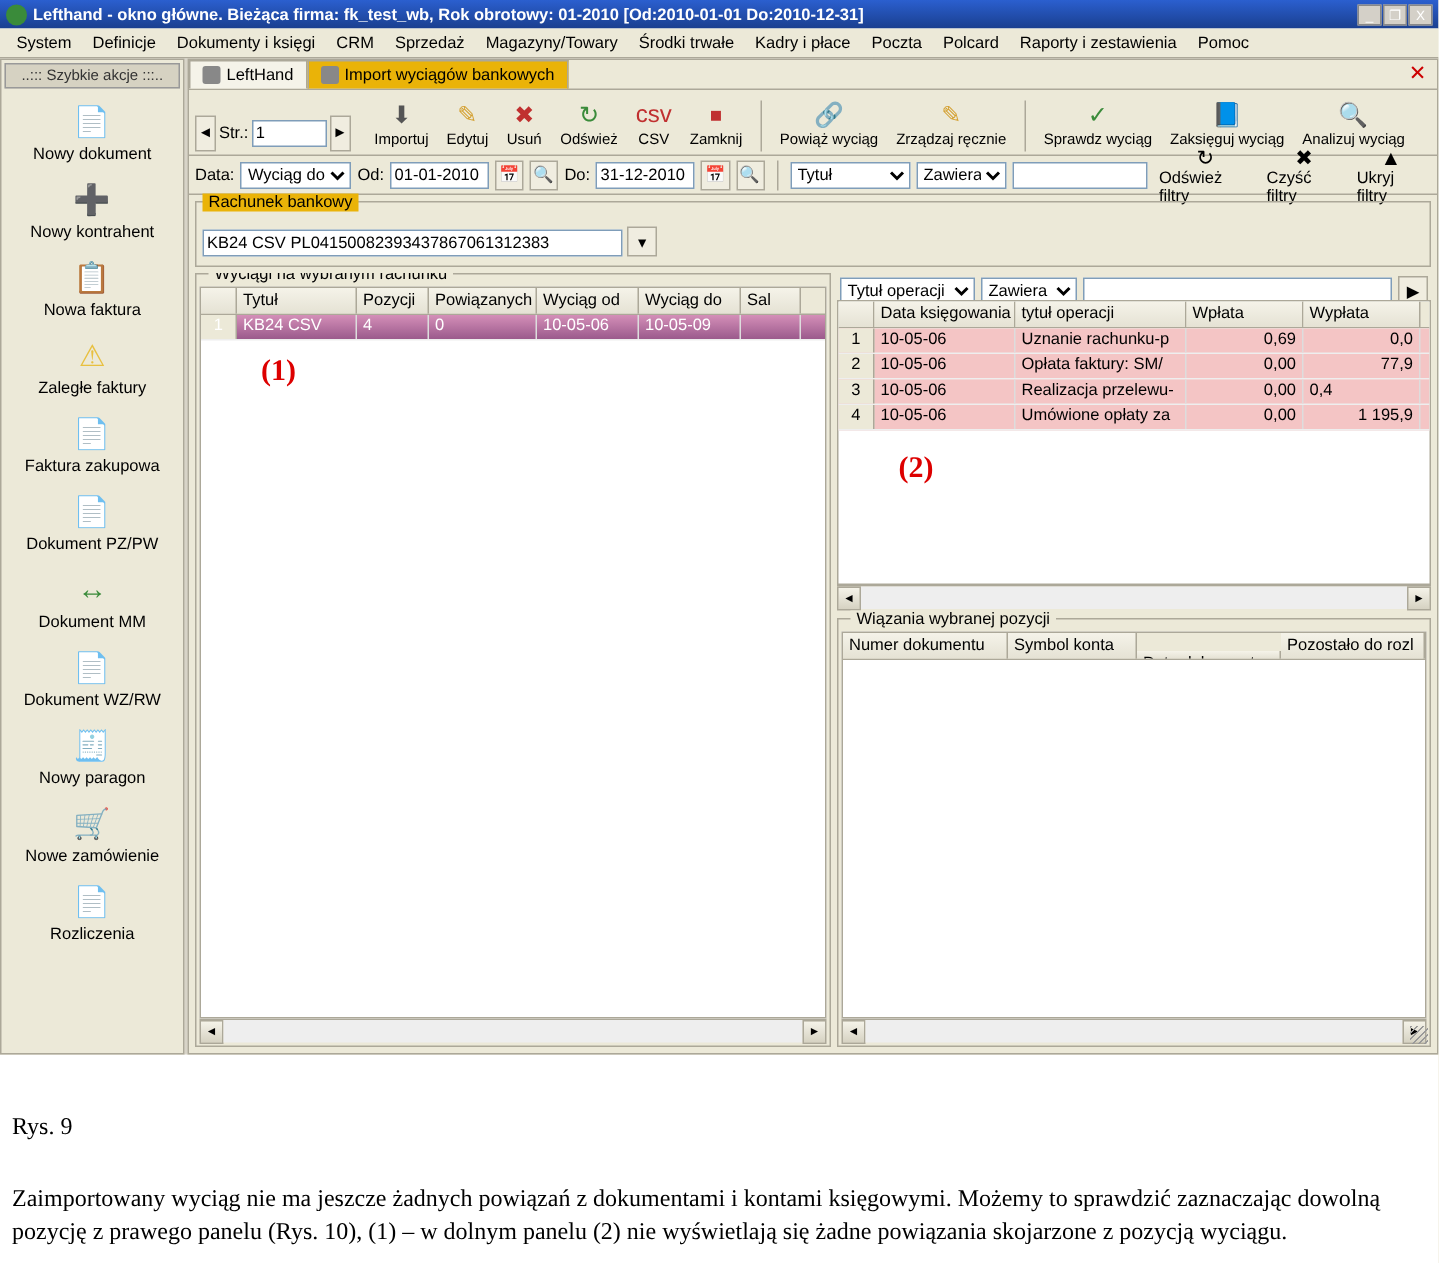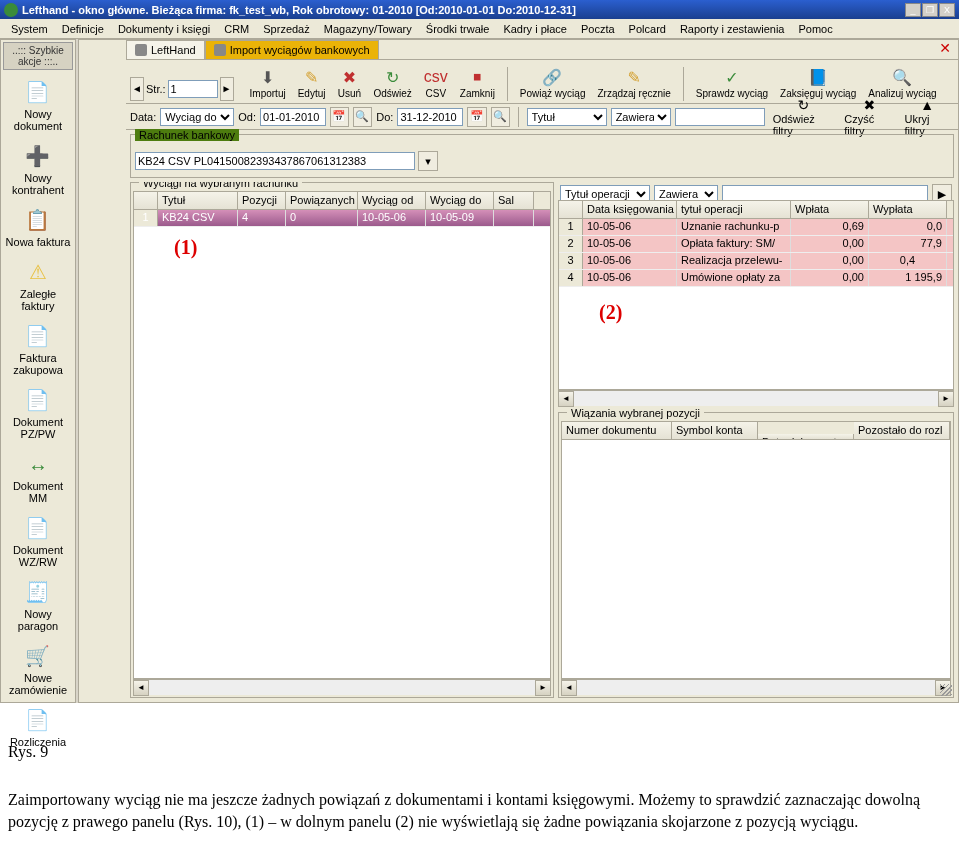--- a/index.html
+++ b/index.html
@@ -10,21 +10,21 @@
 .titlebar-btns { display: flex; gap: 1px; }
 .titlebar-btn { width: 16px; height: 14px; background: #d4d0c8; border: 1px solid #888; font-size: 9px; text-align: center; line-height: 12px; cursor: pointer; }
 .menubar { background: #ece9d8; height: 20px; display: flex; align-items: center; padding: 0 4px; border-bottom: 1px solid #aca899; }
 .menubar span { padding: 2px 7px; cursor: pointer; }
 .app-body { display: flex; background: #d8d4c8; height: 664px; }
 .sidebar { width: 138px; background: #ece9d8; border: 1px solid #aca899; display: flex; flex-direction: column; }
 .sidebar-title { background: #d6d2c2; border: 1px solid #999; text-align: center; padding: 2px; margin: 2px; font-size: 10px; color: #333; }
 .sidebar-item { display: flex; flex-direction: column; align-items: center; padding: 4px 2px; cursor: pointer; }
 .sidebar-icon { width: 32px; height: 32px; display: flex; align-items: center; justify-content: center; font-size: 20px; }
 .sidebar-label { color: #000; font-size: 11px; text-align: center; margin-top: 0px; }
-.main { flex: 1; display: flex; flex-direction: column; background: #ece9d8; border: 1px solid #aca899; margin-left: 2px; position: relative; padding-left: 47px; }
+.main { flex: 1; display: flex; flex-direction: column; background: #ece9d8; border: 1px solid #aca899; margin-left: 2px; position: relative; }
 .tabs { display: flex; height: 20px; background: #ece9d8; border-bottom: 1px solid #aca899; }
 .tab { display: flex; align-items: center; padding: 2px 8px; border: 1px solid #aca899; border-bottom: none; background: #f5f3e9; margin-right: 0; cursor: pointer; font-size: 11px; }
 .tab.active { background: #eab308; }
 .tab-icon { width: 12px; height: 12px; margin-right: 4px; background: #888; border-radius: 2px; }
 .close-all { margin-left: auto; width: 20px; height: 20px; font-size: 14px; color: #c00; text-align: center; cursor: pointer; padding-right: 6px; }
 .toolbar { display: flex; align-items: flex-end; padding: 2px 4px; background: #ece9d8; border-bottom: 1px solid #aca899; height: 44px; gap: 2px; }
 .tool-btn { display: flex; flex-direction: column; align-items: center; padding: 2px 6px; cursor: pointer; min-width: 36px; }
 .tool-icon { width: 20px; height: 20px; font-size: 16px; display: flex; align-items: center; justify-content: center; }
 .tool-label { font-size: 10px; margin-top: 1px; }
 .tool-sep { width: 1px; height: 34px; background: #aca899; margin: 0 4px; }
@@ -32,21 +32,21 @@
 .str-arrow { width: 14px; height: 24px; border: 1px solid #aca899; background: #f0ede0; text-align: center; cursor: pointer; font-size: 10px; line-height: 22px; }
 .str-input { width: 50px; height: 18px; border: 1px solid #7f9db9; padding: 0 2px; }
 .filter-bar { display: flex; align-items: center; padding: 3px 4px; background: #ece9d8; gap: 4px; border-bottom: 1px solid #aca899; height: 26px; }
 .filter-bar label { font-size: 11px; }
 .filter-input { height: 18px; border: 1px solid #7f9db9; padding: 0 2px; background: #fff; }
 .filter-select { height: 18px; border: 1px solid #7f9db9; background: #fff; font-size: 11px; }
 .filter-btn { width: 20px; height: 20px; border: 1px solid #aca899; background: #f0ede0; cursor: pointer; font-size: 11px; }
 .filter-right { margin-left: auto; display: flex; gap: 2px; }
 .filter-right-btn { display: flex; flex-direction: column; align-items: center; padding: 0 4px; cursor: pointer; font-size: 9px; }
 .fieldset { border: 1px solid #aca899; margin: 4px; padding: 4px; }
-.fieldset-title { position: relative; top: -10px; background: #4d7c0f; padding: 0 4px; display: inline-block; font-size: 11px; }
+.fieldset-title { position: relative; top: -10px; background: #eab308; padding: 0 4px; display: inline-block; font-size: 11px; }
 .account-input { width: 280px; height: 18px; border: 1px solid #7f9db9; padding: 0 2px; margin-top: -6px; }
 .panels { display: flex; flex: 1; gap: 4px; padding: 0 4px 4px 4px; overflow: hidden; }
 .panel-left { width: 424px; display: flex; flex-direction: column; }
 .panel-right { flex: 1; display: flex; flex-direction: column; }
 .panel-fieldset { border: 1px solid #aca899; padding: 2px; flex: 1; display: flex; flex-direction: column; position: relative; }
 .panel-title { position: relative; top: -8px; left: 6px; background: #ece9d8; padding: 0 4px; display: inline-block; font-size: 11px; width: fit-content; }
 .table-wrap { flex: 1; background: #fff; border: 1px solid #aca899; overflow: hidden; position: relative; margin-top: -6px; }
 .table-header { display: flex; background: #ece9d8; border-bottom: 1px solid #aca899; height: 18px; }
 .th { border-right: 1px solid #aca899; padding: 2px 4px; font-size: 11px; background: linear-gradient(#f5f3e9, #e5e2d4); overflow: hidden; white-space: nowrap; }
 .table-body { background: #fff; }
@@ -319,21 +319,21 @@
                 <div class="td" style="width: 94px;">10-05-06</div>
                 <div class="td" style="width: 114px;">Opłata faktury: SM/</div>
                 <div class="td" style="width: 78px; text-align: right;">0,00</div>
                 <div class="td" style="width: 78px; text-align: right;">77,9</div>
               </div>
               <div class="tr pink">
                 <div class="rownum">3</div>
                 <div class="td" style="width: 94px;">10-05-06</div>
                 <div class="td" style="width: 114px;">Realizacja przelewu-</div>
                 <div class="td" style="width: 78px; text-align: right;">0,00</div>
-                <div class="td" style="width: 78px; text-align: center;">0,4</div>
+                <div class="td" style="width: 78px; text-align: left;">0,4</div>
               </div>
               <div class="tr pink">
                 <div class="rownum">4</div>
                 <div class="td" style="width: 94px;">10-05-06</div>
                 <div class="td" style="width: 114px;">Umówione opłaty za</div>
                 <div class="td" style="width: 78px; text-align: right;">0,00</div>
                 <div class="td" style="width: 78px; text-align: right;">1 195,9</div>
               </div>
             </div>
           <div class="annotation" style="top:100px;left:40px">(2)</div>

